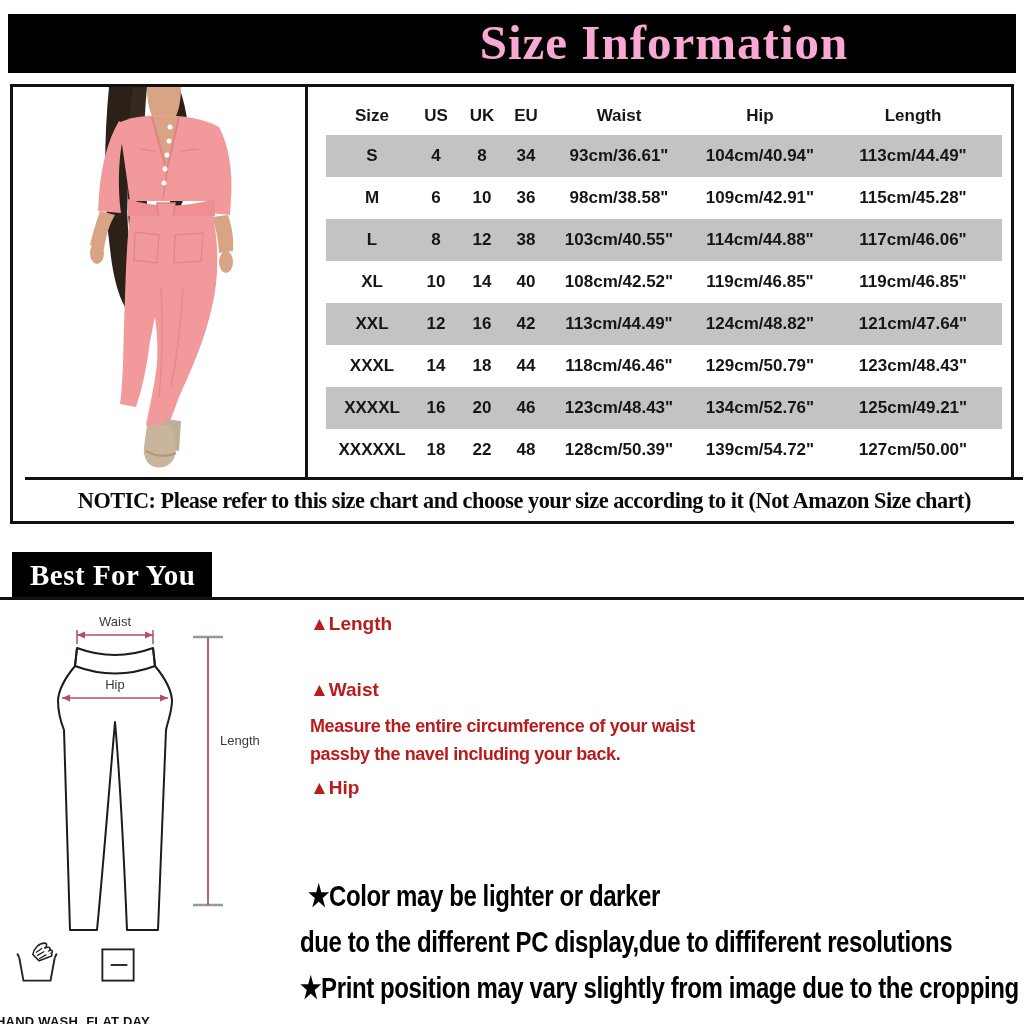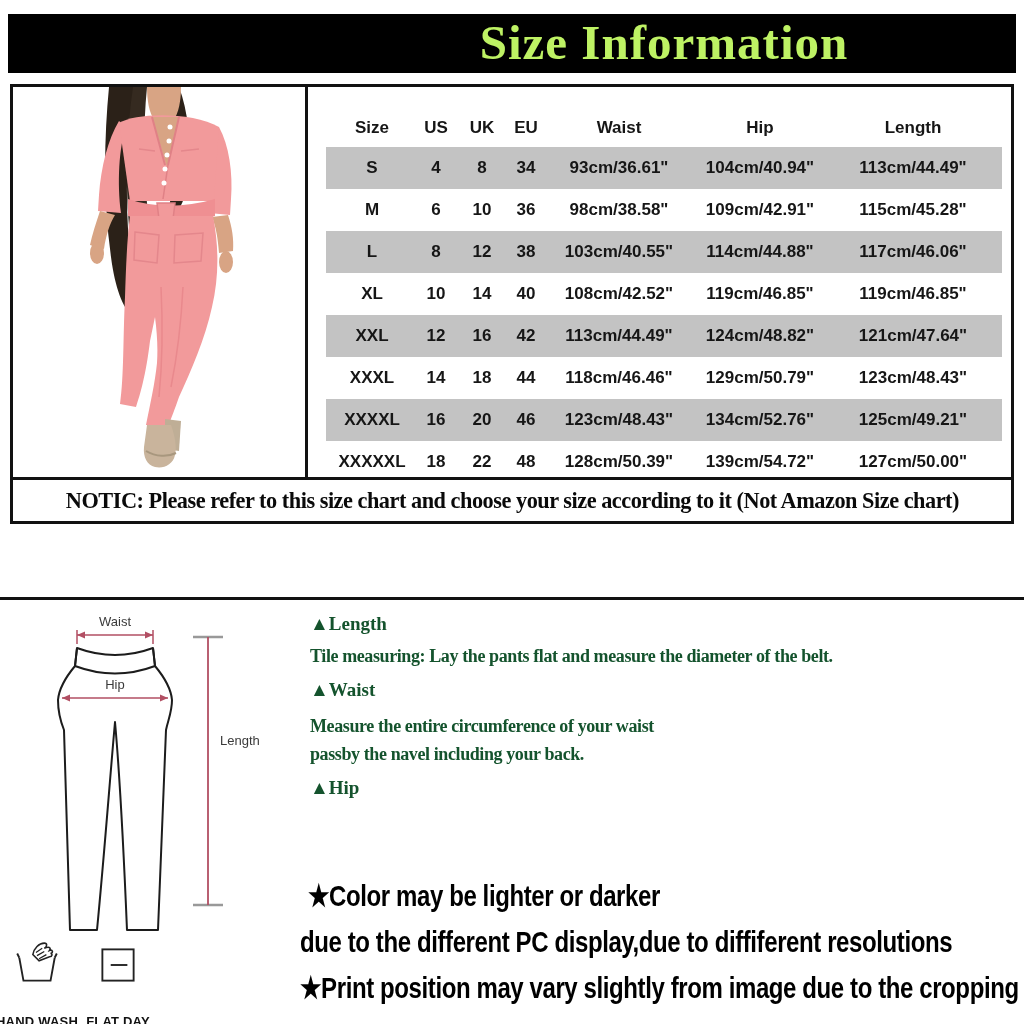--- a/index.html
+++ b/index.html
@@ -3,51 +3,51 @@
 <meta charset="utf-8">
 <style>
   *{margin:0;padding:0;box-sizing:border-box}
   html,body{background:#fff}
   #screen{position:relative;width:1024px;height:1024px;background:#fff;overflow:hidden;
           font-family:"Liberation Sans",sans-serif;color:#0a0a0a}
 
   
   .banner{position:absolute;left:8px;top:14px;width:1008px;height:59px;background:#000}
   .banner span{position:absolute;left:300px;width:712px;top:50%;transform:translateY(-52%);
-     text-align:center;color:#bef264;font-family:"Liberation Serif",serif;font-weight:bold;
+     text-align:center;color:#f9a8d4;font-family:"Liberation Serif",serif;font-weight:bold;
      font-size:49px;letter-spacing:1px;white-space:nowrap}
 
   
   .main-box{position:absolute;left:10px;top:84px;width:1004px;height:440px;border:3px solid #111;background:#fff}
   .model-cell{position:absolute;left:0;top:0;width:292px;height:390px;overflow:hidden}
   .vdiv{position:absolute;left:292px;top:0;width:3px;height:390px;background:#111}
-  .table-cell{position:absolute;left:295px;top:0;right:0;height:390px;padding-top:22px}
+  .table-cell{position:absolute;left:295px;top:0;right:0;height:390px;padding-top:10px}
   .thead,.trow{height:38px;display:flex;margin-left:18px;width:676px;align-items:center;
      font-weight:bold;font-size:17px;color:#161616}
   .trow{height:42px}
   .trow.stripe{background:#c3c3c3}
   .tcell{text-align:center;white-space:nowrap}
   .c0{width:92px}.c1{width:36px}.c2{width:56px}.c3{width:32px}.c4{width:154px}.c5{width:128px}.c6{width:178px}
-  .notice-bar{position:absolute;left:0;bottom:0;width:100%;height:44px;border-top:3px solid #111;
+  .notice-bar{position:absolute;left:12px;bottom:0;width:100%;height:44px;border-top:3px solid #111;
      display:flex;align-items:center;justify-content:center;background:#fff}
   .notice-bar span{font-family:"Liberation Serif",serif;font-weight:bold;font-size:23px;
      letter-spacing:-0.5px;white-space:nowrap;transform:scaleX(0.97)}
 
   
   .bfy{position:absolute;left:12px;top:552px;width:200px;height:46px;background:#000;display:flex;align-items:center}
   .bfy span{color:#fff;font-family:"Liberation Serif",serif;font-weight:bold;font-size:29px;
      padding-left:18px;letter-spacing:0.5px;white-space:nowrap}
   .hrule{position:absolute;left:0;top:597px;width:1024px;height:3px;background:#111}
 
   
   .pants-svg{position:absolute;left:20px;top:608px;width:270px;height:340px}
   .dim-label{font-family:"Liberation Sans",sans-serif;font-size:13px;fill:#3a3a3a}
 
   
-  .guide{position:absolute;font-family:Liberation Serif, serif;font-weight:bold;color:#14532d;white-space:nowrap}
+  .guide{position:absolute;font-family:Liberation Sans, sans-serif;font-weight:bold;color:#b91c1c;white-space:nowrap}
   .gh{font-size:19px}
   .gp{font-size:18px;letter-spacing:-0.4px}
   .big{position:absolute;font-weight:bold;font-size:30px;letter-spacing:-0.5px;
      transform:scaleX(0.8);transform-origin:left center;white-space:nowrap;color:#000;
      font-family:"Liberation Sans",sans-serif}
 
   
   .care{position:absolute;top:940px;width:96px;display:flex;flex-direction:column;align-items:center}
   .care .lbl{font-size:13px;font-weight:bold;margin-top:24px;letter-spacing:0.2px;white-space:nowrap;color:#111}
   .care svg{display:block}
@@ -201,20 +201,23 @@
             <div class="tcell c6">127cm/50.00"</div>
           </div>
         </div>
     </div>
 
     <div class="notice-bar">
       <span>NOTIC: Please refer to this size chart and choose your size according to it (Not Amazon Size chart)</span>
     </div>
   </div>
 
+  <div class="bfy">
+    <span>Best For You</span>
+  </div>
   <div class="hrule"></div>
 
   <svg class="pants-svg" viewBox="0 0 270 340">
 
     <path d="M57,40 Q95,54 133,40 L135,58 C145,70 151,80 152,92 C152,104 148,112 146,122 L138,322 L107,322 C104,250 100,170 95,114 C90,170 84,250 77,322 L50,322 L44,122 C40,112 38,104 38,92 C39,80 45,70 55,58 Z" fill="#fff" stroke="#1c1c1c" stroke-width="2" stroke-linejoin="round"></path>
     <path d="M57,40 L55,58 M133,40 L135,58" stroke="#1c1c1c" stroke-width="2"></path>
     <path d="M55,58 Q95,73 135,58" fill="none" stroke="#1c1c1c" stroke-width="2"></path>
 
     <path d="M57,22 L57,36 M133,22 L133,36" stroke="#b24f63" stroke-width="1.5"></path>
     <path d="M57,27 L133,27" stroke="#b24f63" stroke-width="1.5"></path>
@@ -224,21 +227,20 @@
     <path d="M42,90 L148,90" stroke="#b24f63" stroke-width="1.5"></path>
     <path d="M42,90 L50,86.5 L50,93.5 Z M148,90 L140,86.5 L140,93.5 Z" fill="#b24f63"></path>
     <text class="dim-label" x="95" y="81" text-anchor="middle">Hip</text>
 
     <path d="M173,29 L203,29 M173,297 L203,297" stroke="#999" stroke-width="2.5"></path>
     <path d="M188,29 L188,297" stroke="#b24f63" stroke-width="1.8"></path>
     <text class="dim-label" x="200" y="137" text-anchor="start">Length</text>
   </svg>
 
   <div class="guide gh" style="left:310px;top:613px">▲Length</div>
-  <div class="guide gp" style="left:310px;top:646px">Tile measuring: Lay the pants flat and measure the diameter of the belt.</div>
   <div class="guide gh" style="left:310px;top:679px">▲Waist</div>
   <div class="guide gp" style="left:310px;top:716px">Measure the entire circumference of your waist</div>
   <div class="guide gp" style="left:310px;top:744px">passby the navel including your back.</div>
   <div class="guide gh" style="left:310px;top:777px">▲Hip</div>
 
   <div class="big" style="left:308px;top:878px">★Color may be lighter or darker</div>
   <div class="big" style="left:300px;top:925px">due to the different PC display,due to diffiferent resolutions</div>
   <div class="big" style="left:300px;top:970px">★Print position may vary slightly from image due to the cropping</div>
 
   <div class="care" style="left:-11px">

